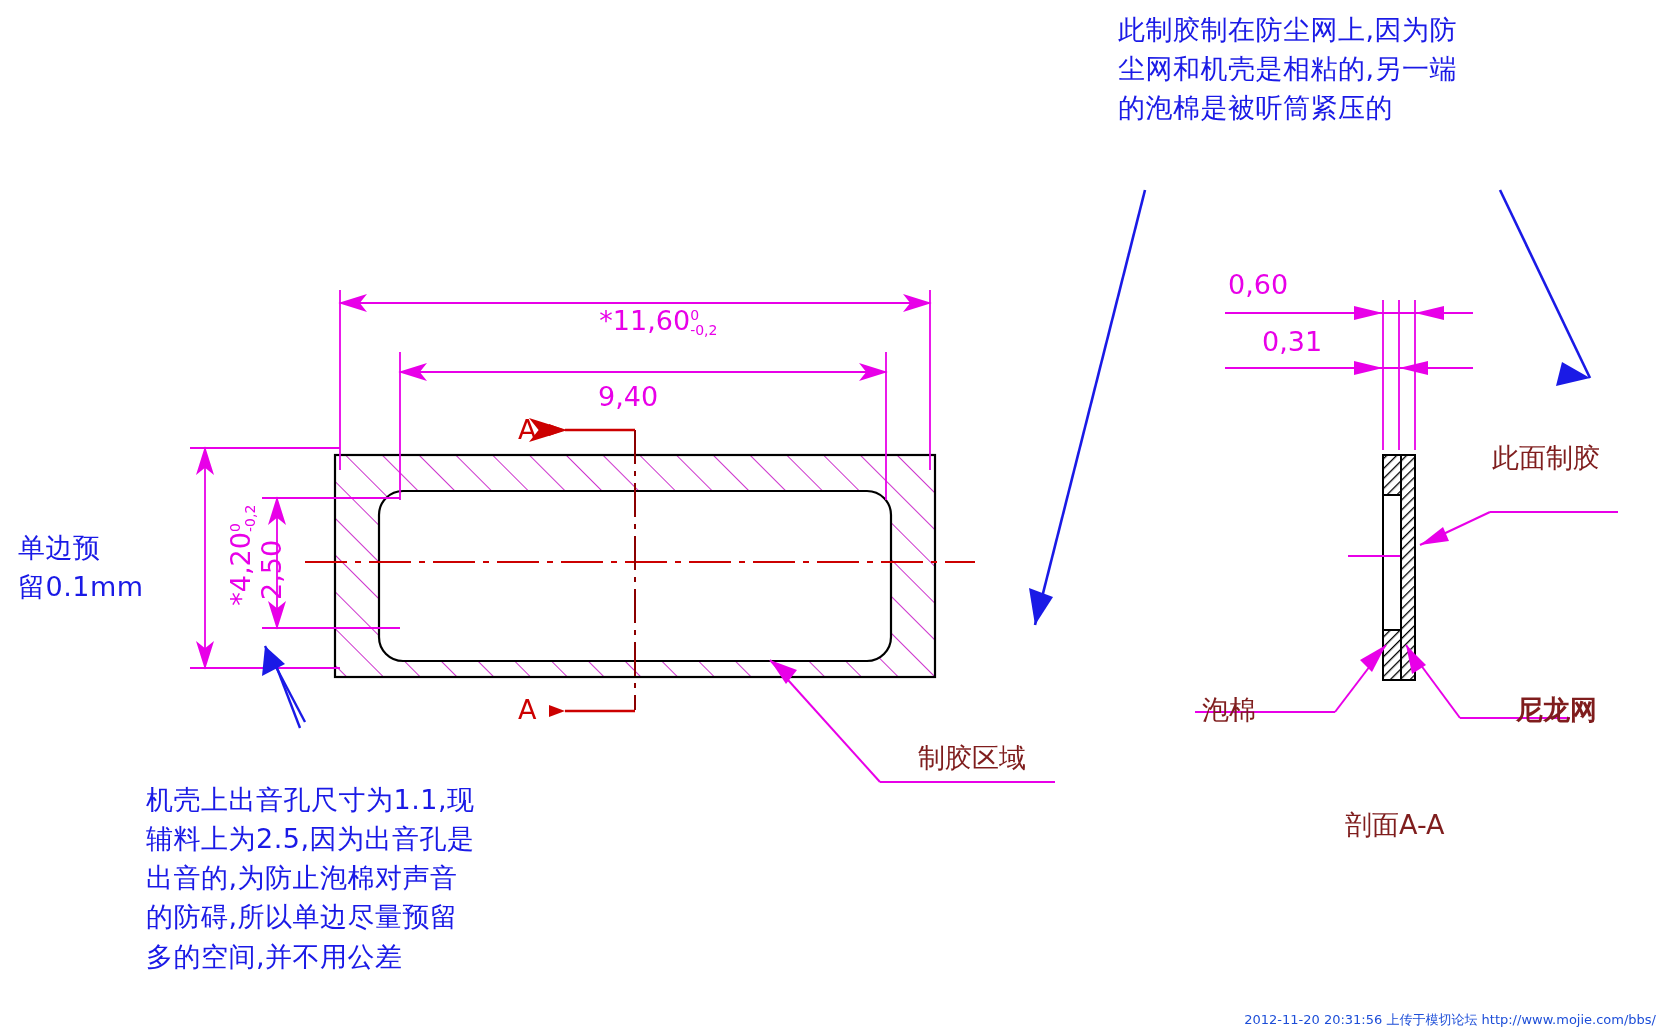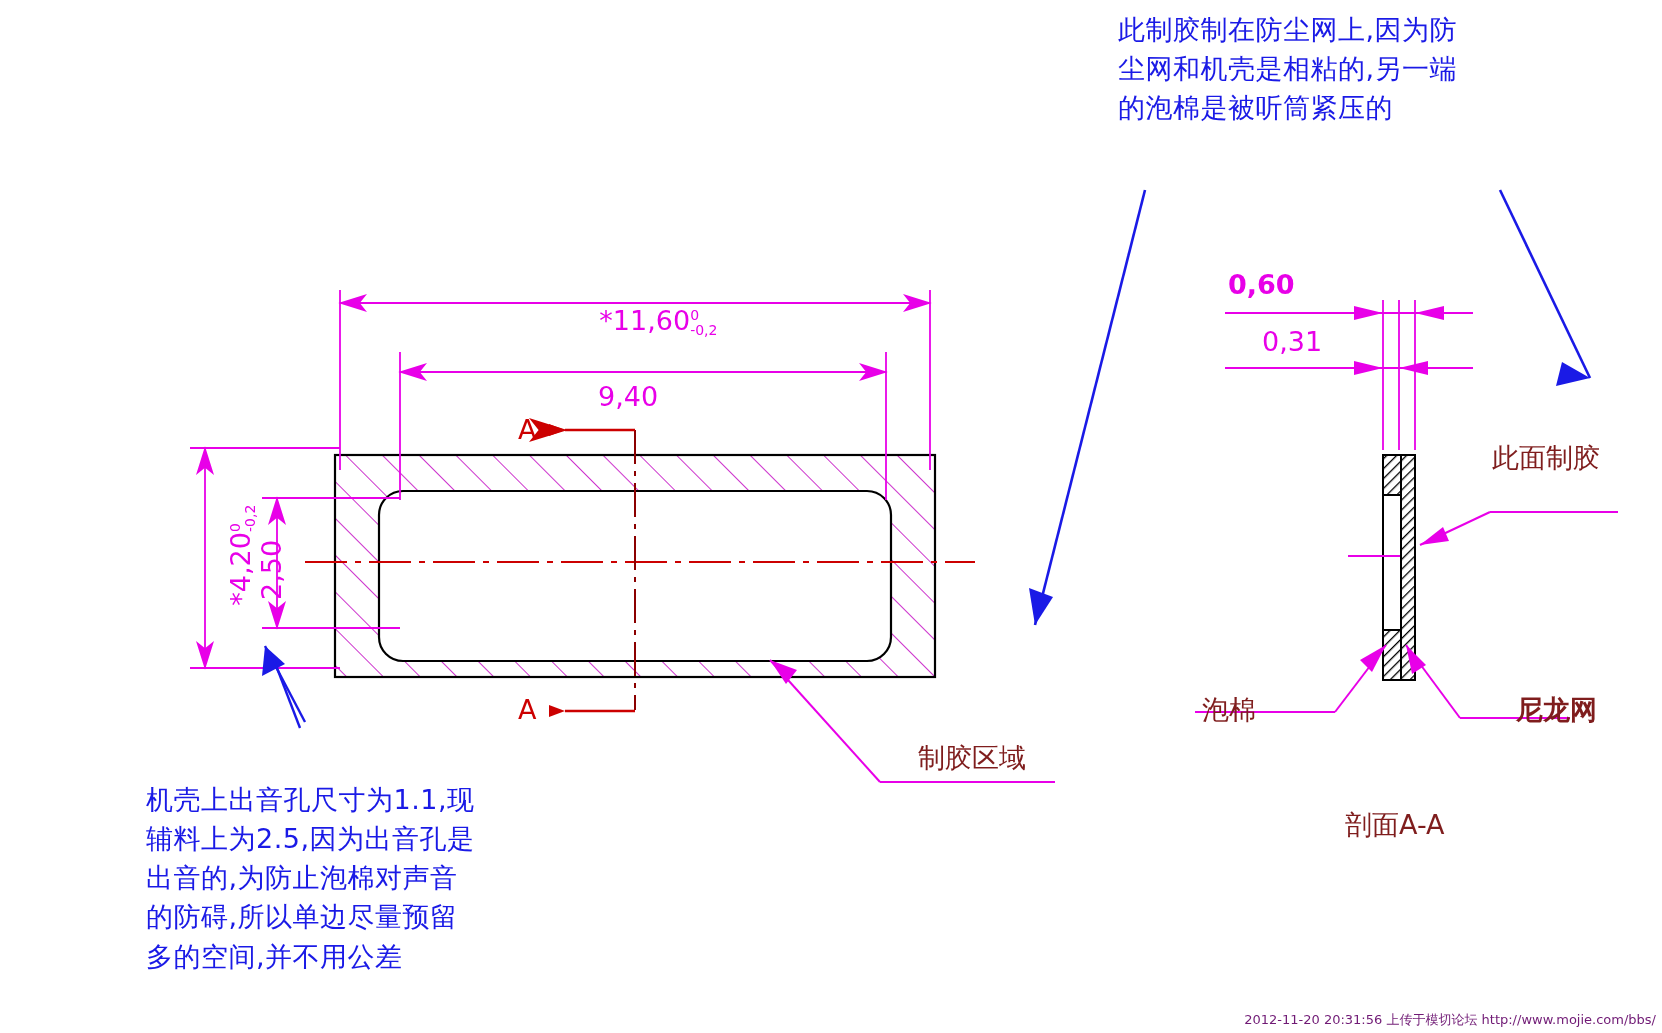--- a/index.html
+++ b/index.html
@@ -13,21 +13,21 @@
   .txt{position:absolute;white-space:pre;line-height:1.45;}
   .blue{color:#1a1ae6;}
   .magenta{color:#e800e8;}
   .black{color:#7f1d1d;}
   .red{color:#cc0000;}
   .note{font-size:27px;letter-spacing:0.5px;}
   .dim{font-size:27px;}
   .label{font-size:27px;}
   .vert{transform:rotate(-90deg);transform-origin:left top;}
   .tol{font-size:14px;display:inline-block;vertical-align:middle;line-height:1.05;text-align:left;}
-  .footer{position:absolute;right:6px;bottom:4px;font-size:13px;color:#701a75;}
+  .footer{position:absolute;right:6px;bottom:4px;font-size:13px;color:#1d4ed8;}
 </style>
 </head>
 <body>
 
 <div id="root">
 
   <svg id="canvas" viewBox="0 0 1662 1033">
     <defs>
       <marker id="mArrowM" markerWidth="16" markerHeight="10" refX="15" refY="5" orient="auto">
         <path d="M0,0 L16,5 L0,10 L4,5 Z" fill="#e800e8"></path>
@@ -165,30 +165,32 @@
 
   <div class="txt dim magenta vert" style="left:182px;top:640px;">
     <span>*4,20</span><span class="tol"><span>0</span><br><span>-0,2</span></span>
   </div>
 
   <div class="txt dim magenta vert" style="left:252px;top:600px;">2,50</div>
 
   <div class="txt label red" style="left:518px;top:410px;">A</div>
   <div class="txt label red" style="left:518px;top:690px;">A</div>
 
+  <div class="txt note blue" style="left:18px;top:528px;">单边预
+留0.1mm</div>
 
   <div class="txt note blue" style="left:146px;top:780px;">机壳上出音孔尺寸为1.1,现
 辅料上为2.5,因为出音孔是
 出音的,为防止泡棉对声音
 的防碍,所以单边尽量预留
 多的空间,并不用公差</div>
 
   <div class="txt label black" style="left:918px;top:738px;">制胶区域</div>
 
-  <div class="txt dim magenta" style="left:1228px;top:265px;font-weight:bold;">0,60</div>
+  <div class="txt dim magenta" style="left:1228px;top:265px;">0,60</div>
   <div class="txt dim magenta" style="left:1262px;top:322px;">0,31</div>
 
   <div class="txt label black" style="left:1492px;top:438px;">此面制胶</div>
   <div class="txt label black" style="left:1202px;top:690px;">泡棉</div>
   <div class="txt label black" style="left:1516px;top:690px;font-weight:bold;">尼龙网</div>
 
   <div class="txt label black" style="left:1345px;top:805px;text-align:right;">剖面A-A</div>
 
   <div class="footer">2012-11-20 20:31:56 上传于模切论坛 http://www.mojie.com/bbs/</div>
 

